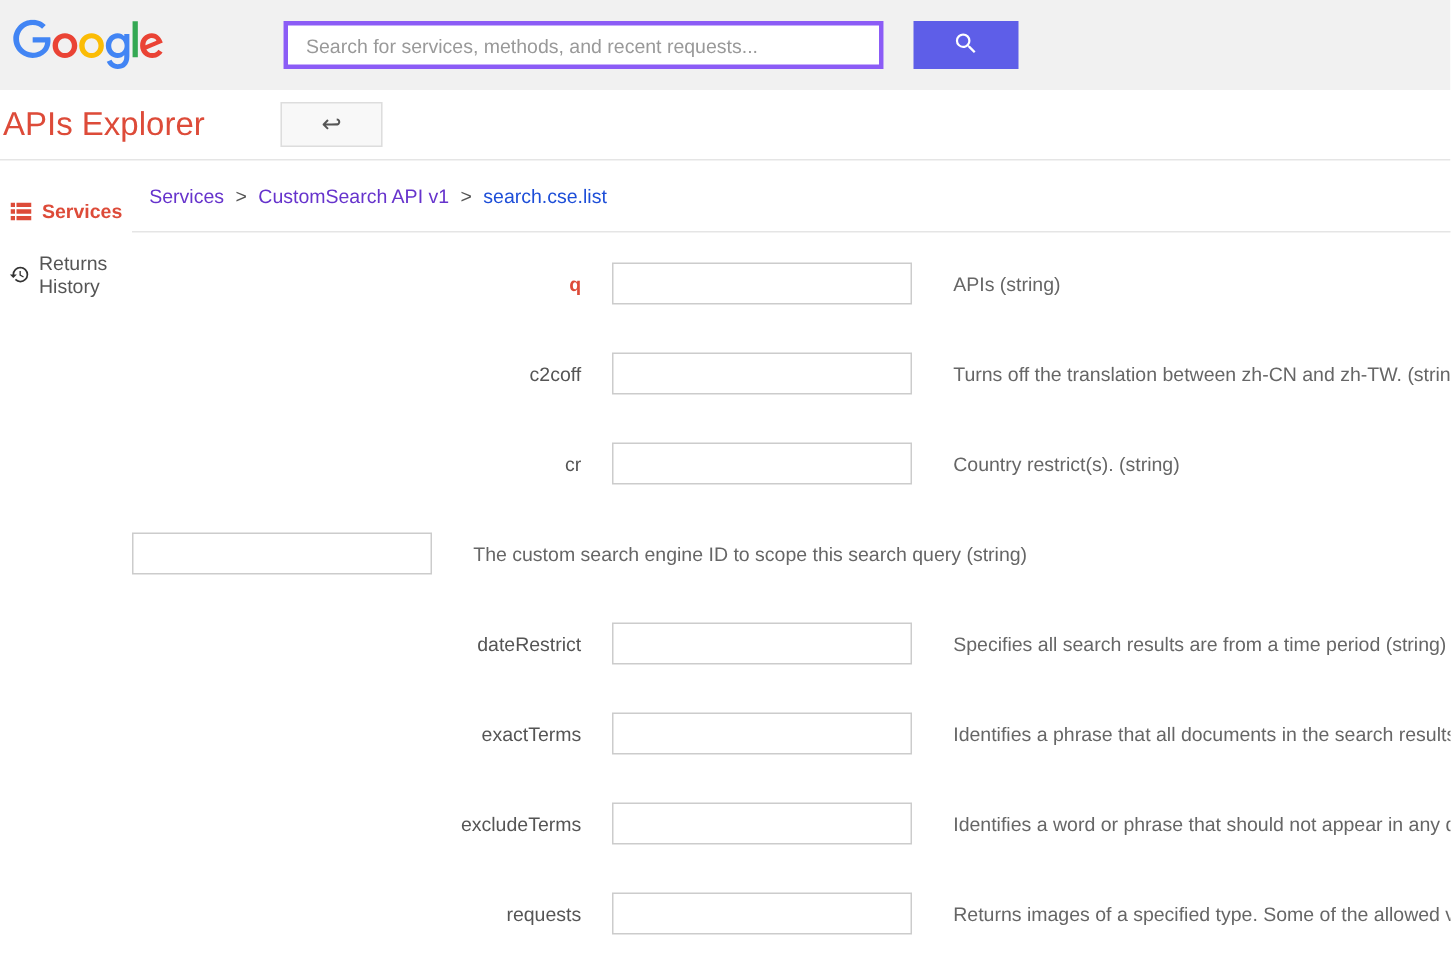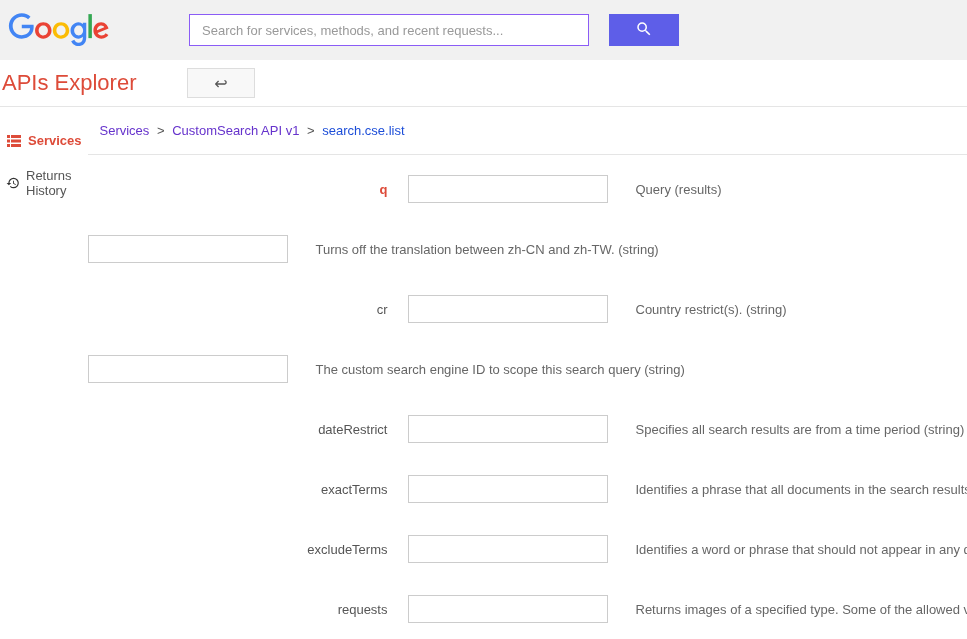--- a/index.html
+++ b/index.html
@@ -1,21 +1,21 @@
 <!DOCTYPE html>
 <html><head>
   <meta charset="utf-8">
   <style>
     * { box-sizing: border-box; margin: 0; padding: 0; }
     body { font-family: Arial, sans-serif; font-size: 13px; color: #555; width: 967px; overflow: hidden; }
     
     .header { background: #f1f1f1; height: 60px; display: flex; align-items: center; padding: 0 4px; }
     .logo { display: flex; align-items: center; margin-right: 75px; }
     .logo svg { height: 34px; }
-    .search-input { width: 400px; height: 32px; border: 1px solid #8b5cf6; padding: 0 12px; font-size: 13px; color: #999; background: #fff; }
+    .search-input { width: 400px; height: 32px; border: 3px solid #8b5cf6; padding: 0 12px; font-size: 13px; color: #999; background: #fff; }
     .search-input::placeholder { color: #999; }
     .search-btn { width: 70px; height: 32px; background: #5e5ee8; border: none; margin-left: 20px; cursor: pointer; display: flex; align-items: center; justify-content: center; }
     
     .subheader { display: flex; border-bottom: 1px solid #e5e5e5; height: 47px; align-items: center; }
     .page-title { color: #dd4b39; font-size: 22px; padding-left: 2px; width: 187px; font-weight: normal; }
     .back-btn { width: 68px; height: 30px; border: 1px solid #ddd; background: #f8f8f8; cursor: pointer; display: flex; align-items: center; justify-content: center; font-size: 16px; color: #555; }
     
     .container { display: flex; }
     .sidebar { width: 187px; padding-top: 16px; }
     .sidebar-item { display: flex; align-items: center; padding: 10px 6px; cursor: pointer; font-size: 13px; }
@@ -97,23 +97,24 @@
       <span class="sep">&gt;</span>
       <a href="#">CustomSearch API v1</a>
       <span class="sep">&gt;</span>
       <span class="current">search.cse.list</span>
     </div>
 
     <div class="params">
       <div class="param-row">
         <div class="param-label required">q</div>
         <input class="param-input" style="">
-        <div class="param-desc">Query (results)</div>
+        <div class="param-desc">APIs (string)</div>
       </div>
       <div class="param-row">
+        <div class="param-label">c2coff</div>
         <input class="param-input" style="">
         <div class="param-desc">Turns off the translation between zh-CN and zh-TW. (string)</div>
       </div>
       <div class="param-row">
         <div class="param-label">cr</div>
         <input class="param-input" style="">
         <div class="param-desc">Country restrict(s). (string)</div>
       </div>
       <div class="param-row">
         <input class="param-input" style="">

